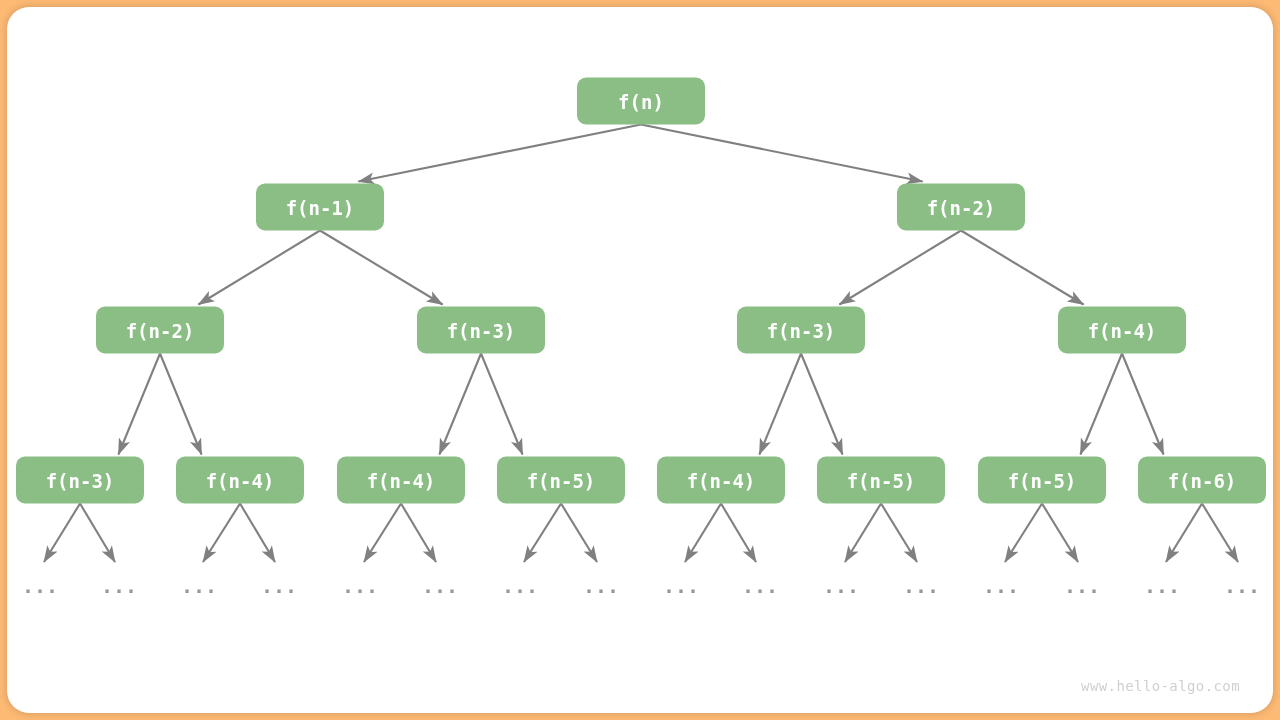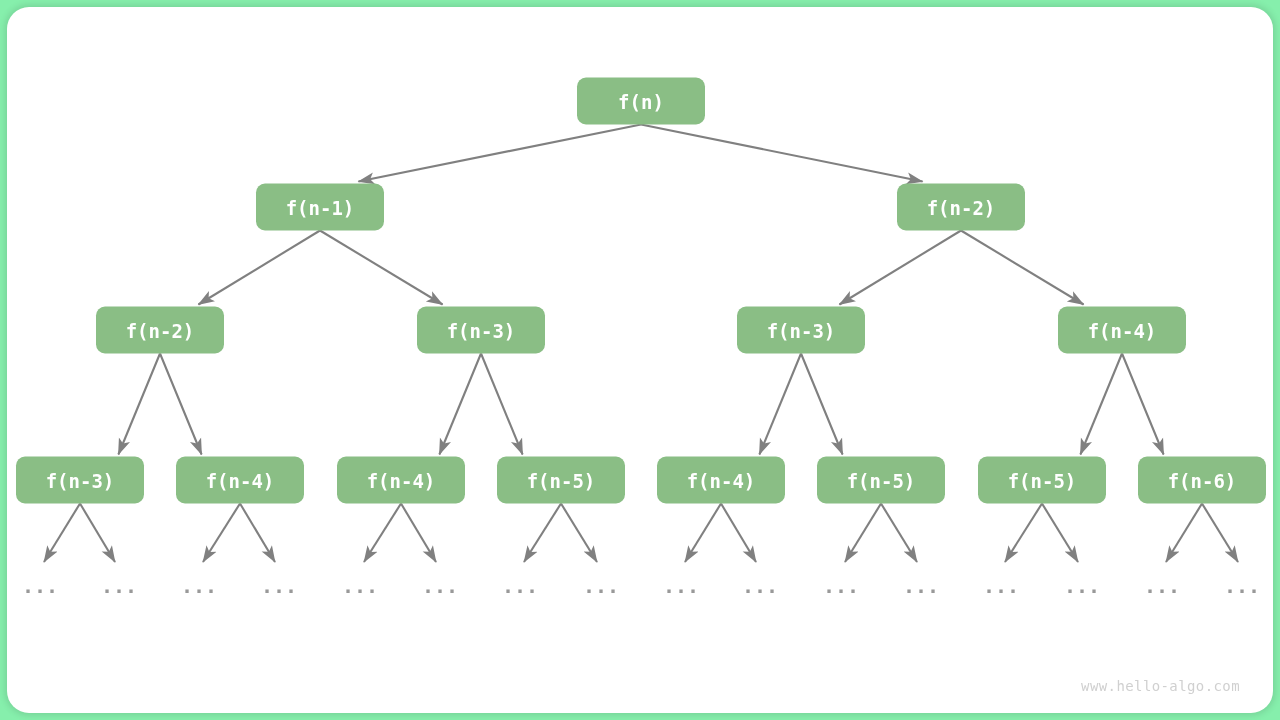--- a/index.html
+++ b/index.html
@@ -4,21 +4,21 @@
 <style>
   html, body {
     margin: 0;
     padding: 0;
     background: #ffffff;
   }
   #canvas {
     position: relative;
     width: 1280px;
     height: 720px;
-    background: #86efac;
+    background: #fdba74;
     overflow: hidden;
     font-family: "DejaVu Sans Mono", monospace;
   }
   #card {
     position: absolute;
     left: 7px;
     top: 7px;
     width: 1266px;
     height: 706px;
     background: #ffffff;

